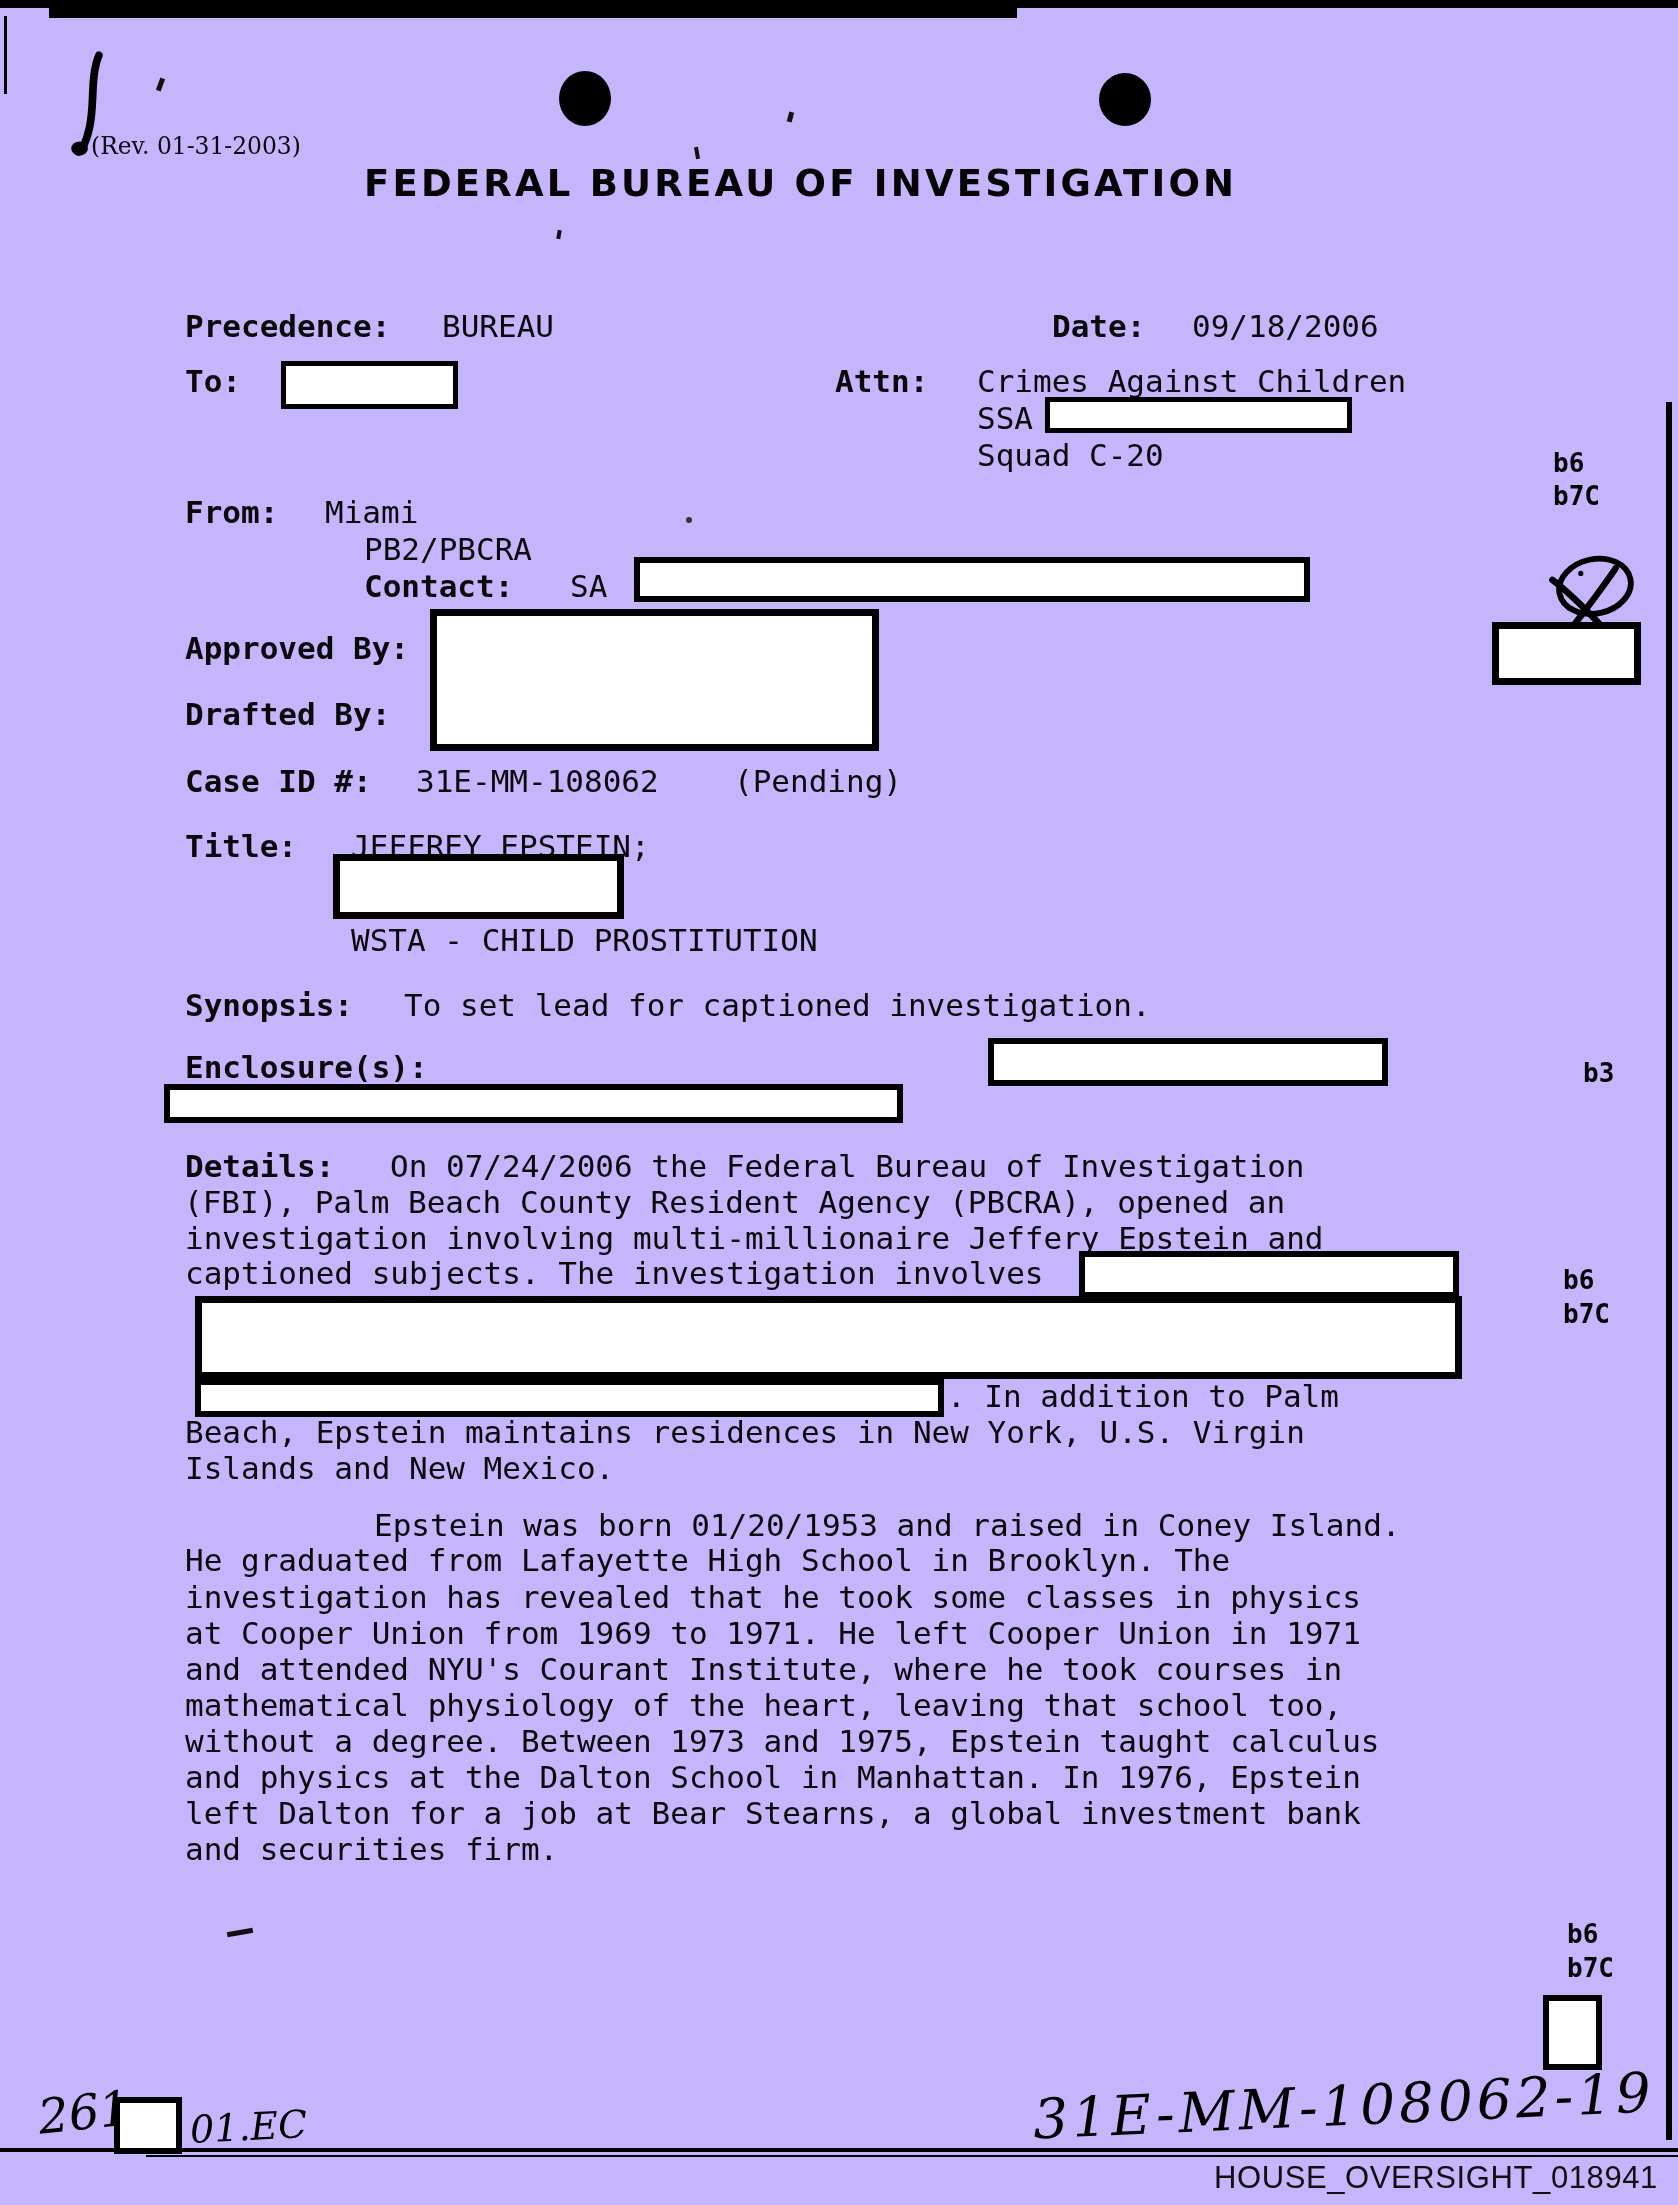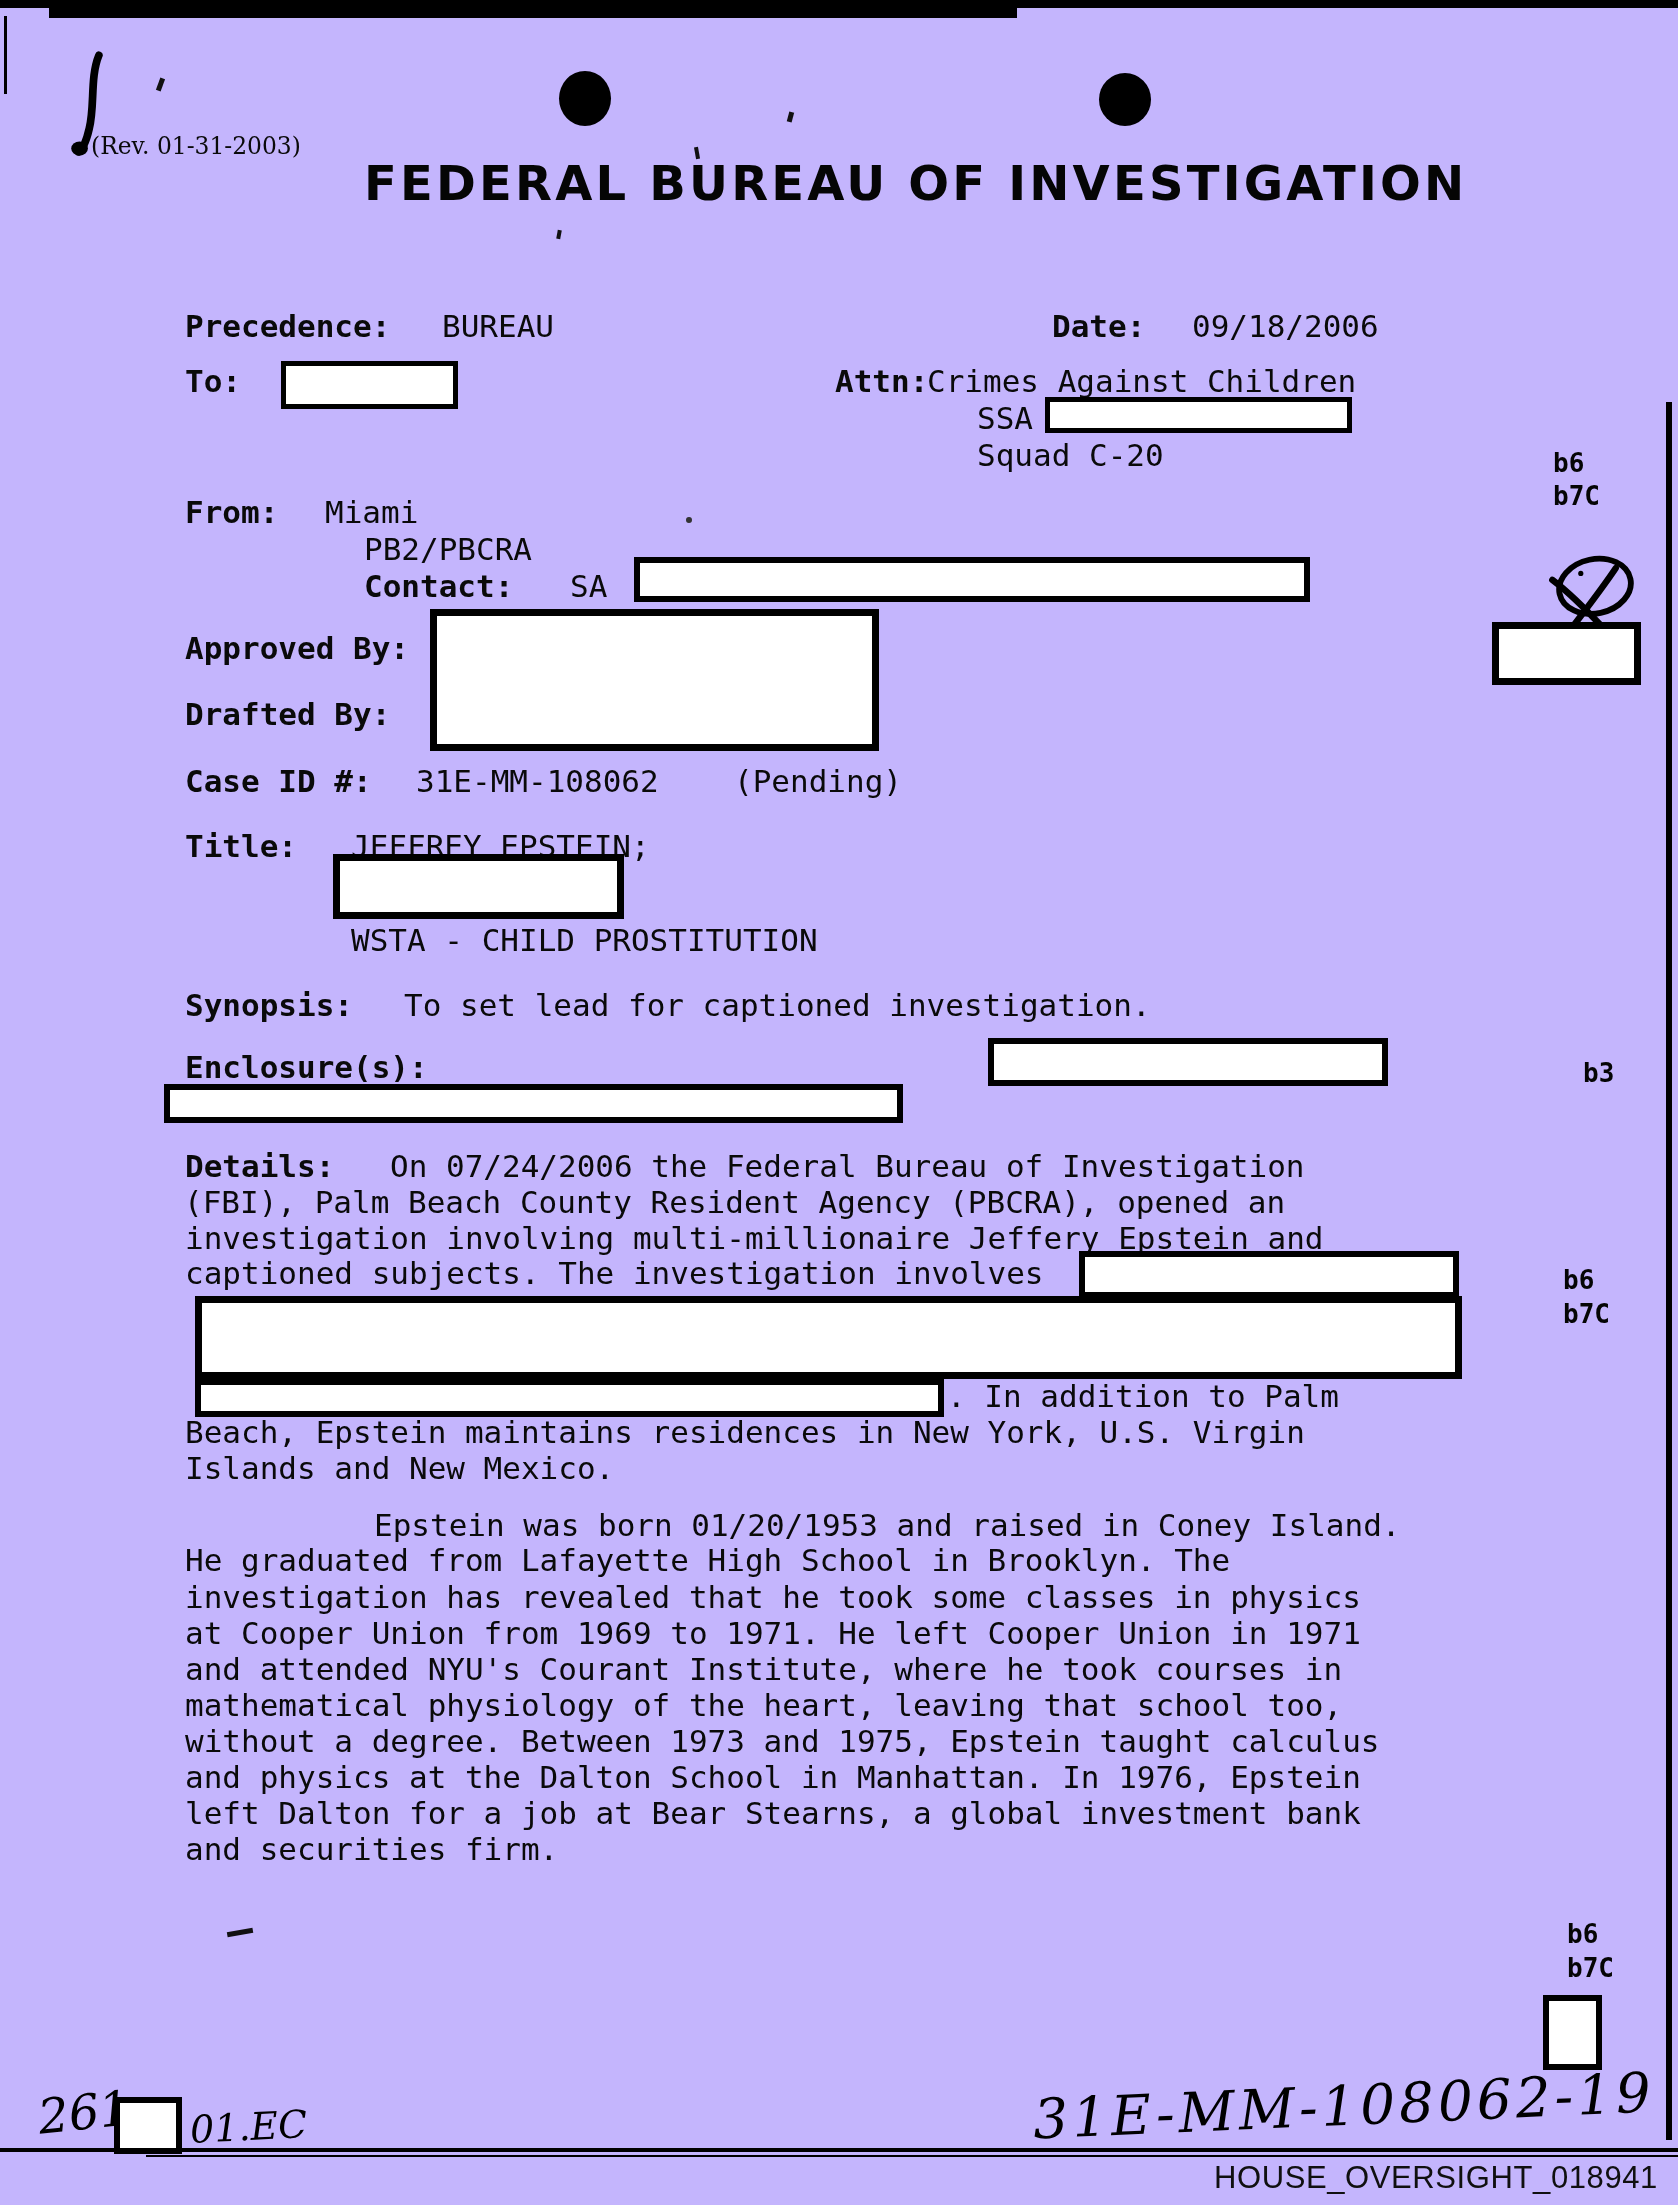--- a/index.html
+++ b/index.html
@@ -9,21 +9,21 @@
   .b{font-weight:700;}
   .serif{font-family:"DejaVu Serif",serif;}
   .red{position:absolute;background:#fff;border:6.5px solid #000;box-sizing:border-box;}
   .code{position:absolute;font-family:"DejaVu Sans Mono",monospace;font-weight:700;
         font-size:26px;line-height:27px;color:#050505;}
   .hw{position:absolute;font-family:"DejaVu Serif",serif;font-style:italic;color:#000;}
   .bar{position:absolute;background:#000;}
   .dot{position:absolute;background:#000;border-radius:50%;}
   .speck{position:absolute;background:#111;}
   .hdr{position:absolute;left:364px;top:164px;font-family:"DejaVu Sans",
-       "Liberation Sans",sans-serif;font-weight:700;font-size:48px;line-height:39px;
+       "Liberation Sans",sans-serif;font-weight:700;font-size:37px;line-height:39px;
        letter-spacing:3.2px;white-space:pre;color:#050505;}
   .bates{position:absolute;left:1214px;top:2162px;font-family:"Liberation Sans",sans-serif;
        font-size:31px;line-height:32.5px;letter-spacing:0.6px;color:#101010;}
 </style>
 </head>
 <body>
 
 <div class="page">
 
   <div class="bar" style="left:0;top:0;width:1678px;height:8.4px;"></div>
@@ -51,21 +51,21 @@
   <div class="hdr">FEDERAL BUREAU OF INVESTIGATION</div>
 
   <div class="t b" style="left:185px;top:310px;">Precedence:</div>
   <div class="t" style="left:442px;top:310px;">BUREAU</div>
   <div class="t b" style="left:1052px;top:310px;">Date:</div>
   <div class="t" style="left:1192px;top:310px;">09/18/2006</div>
 
   <div class="t b" style="left:185px;top:365px;">To:</div>
   <div class="red" style="left:281px;top:361px;width:177px;height:48px;border-width:5.8px;"></div>
   <div class="t b" style="left:835px;top:365px;">Attn:</div>
-  <div class="t" style="left:927px;top:365px;">Crimes Against Children</div>
+  <div class="t" style="left:977px;top:365px;">Crimes Against Children</div>
   <div class="t" style="left:977px;top:402px;">SSA</div>
   <div class="red" style="left:1045px;top:397px;width:307px;height:36px;border-width:5.8px;"></div>
   <div class="t" style="left:977px;top:439px;">Squad C-20</div>
 
   <div class="t b" style="left:185px;top:496px;">From:</div>
   <div class="t" style="left:325px;top:496px;">Miami</div>
   <div class="t" style="left:364px;top:533px;">PB2/PBCRA</div>
   <div class="t b" style="left:364px;top:570px;">Contact:</div>
   <div class="t" style="left:570px;top:570px;">SA</div>
   <div class="red" style="left:634px;top:557px;width:676px;height:45px;"></div>

